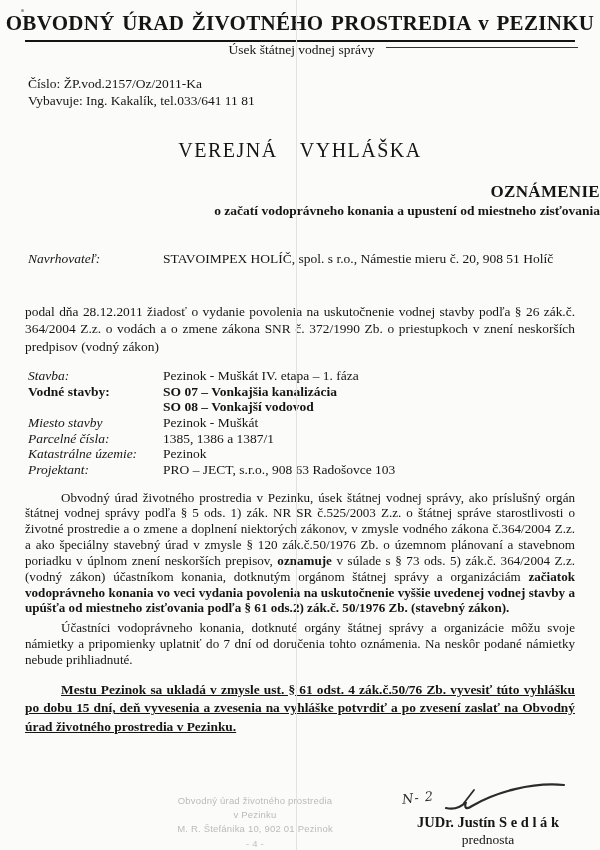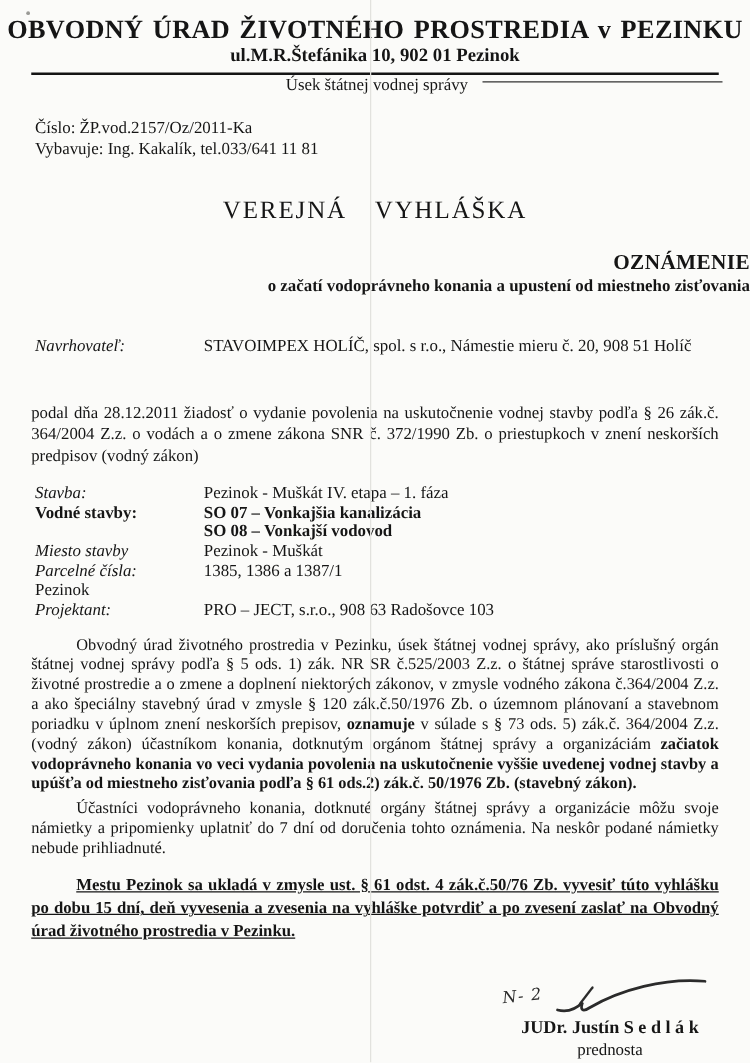--- a/index.html
+++ b/index.html
@@ -85,21 +85,20 @@
   .corner-dot{position:absolute;left:21px;top:9px;width:3px;height:3px;background:#9a9a96;border-radius:50%;}
 </style>
 </head>
 <body>
 
 <div class="page">
   <div class="fold-line"></div>
   <div class="corner-dot"></div>
 
   <div class="office-name">OBVODNÝ ÚRAD ŽIVOTNÉHO PROSTREDIA v PEZINKU</div>
-  <div class="office-address">ul.M.R.Štefánika 10, 902 01 Pezinok</div>
   <div class="header-rule"></div>
   <div class="dept-row">
     <div class="dept-spacer"></div>
     <div class="dept-text">Úsek štátnej vodnej správy</div>
     <div class="dept-rule"></div>
   </div>
 
   <div class="ref-block">
     <div>Číslo: ŽP.vod.2157/Oz/2011-Ka</div>
     <div>Vybavuje: Ing. Kakalík, tel.033/641 11 81</div>
@@ -131,35 +130,42 @@
     </div>
     <div class="detail-row">
       <span class="label-col italic">Miesto stavby</span>
       <span>Pezinok - Muškát</span>
     </div>
     <div class="detail-row">
       <span class="label-col italic">Parcelné čísla:</span>
       <span>1385, 1386 a 1387/1</span>
     </div>
     <div class="detail-row">
+      <span class="label-col italic">Katastrálne územie:</span>
       <span>Pezinok</span>
     </div>
     <div class="detail-row">
       <span class="label-col italic">Projektant:</span>
       <span>PRO – JECT, s.r.o., 908 63 Radošovce 103</span>
     </div>
   </div>
 
   <div class="body-para para-main"><span>Obvodný úrad životného prostredia v Pezinku, úsek štátnej vodnej správy, ako príslušný orgán štátnej vodnej správy podľa § 5 ods. 1) zák. NR SR č.525/2003 Z.z. o štátnej správe starostlivosti o životné prostredie a o zmene a doplnení niektorých zákonov, v zmysle vodného zákona č.364/2004 Z.z. a ako špeciálny stavebný úrad v zmysle § 120 zák.č.50/1976 Zb. o územnom plánovaní a stavebnom poriadku v úplnom znení neskorších prepisov, </span><span class="bold">oznamuje</span><span> v súlade s § 73 ods. 5) zák.č. 364/2004 Z.z. (vodný zákon) účastníkom konania, dotknutým orgánom štátnej správy a organizáciám </span><span class="bold">začiatok vodoprávneho konania vo veci vydania povolenia na uskutočnenie vyššie uvedenej vodnej stavby a upúšťa od miestneho zisťovania podľa § 61 ods.2) zák.č. 50/1976 Zb. (stavebný zákon).</span></div>
 
   <div class="body-para para-objections">Účastníci vodoprávneho konania, dotknuté orgány štátnej správy a organizácie môžu svoje námietky a pripomienky uplatniť do 7 dní od doručenia tohto oznámenia. Na neskôr podané námietky nebude prihliadnuté.</div>
 
 
   <div class="posting-para">Mestu Pezinok sa ukladá v zmysle ust. § 61 odst. 4 zák.č.50/76 Zb. vyvesiť túto vyhlášku po dobu 15 dní, deň vyvesenia a zvesenia na vyhláške potvrdiť a po zvesení zaslať na Obvodný úrad životného prostredia v Pezinku.</div>
 
+  <div class="stamp">
+    <div>Obvodný úrad životného prostredia</div>
+    <div>v Pezinku</div>
+    <div>M. R. Štefánika 10, 902 01 Pezinok</div>
+    <div class="page-num">- 4 -</div>
+  </div>
 
   <div class="signature-block">
     <div class="sig-mark-row">
       <span class="sig-mark">N- 2</span>
       <svg class="sig-swoosh" width="130" height="34" viewBox="0 0 130 34">
         <path d="M6 28 C 14 30, 20 28, 26 22 C 24 28, 26 30, 32 26 C 56 12, 92 2, 124 5" fill="none" stroke="#2b2b2b" stroke-width="2.2" stroke-linecap="round"></path>
         <path d="M24 23 L 34 10" fill="none" stroke="#2b2b2b" stroke-width="1.8" stroke-linecap="round"></path>
       </svg>
     </div>
     <div class="signatory-name">JUDr. Justín S e d l á k</div>

